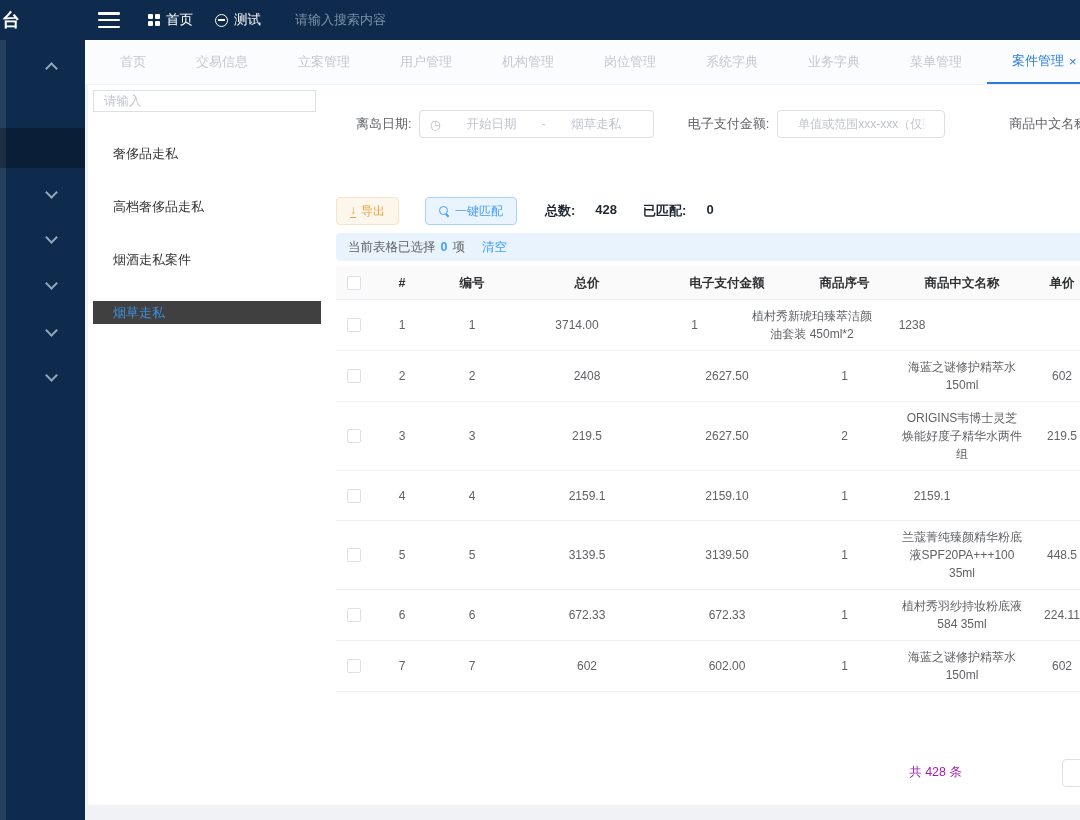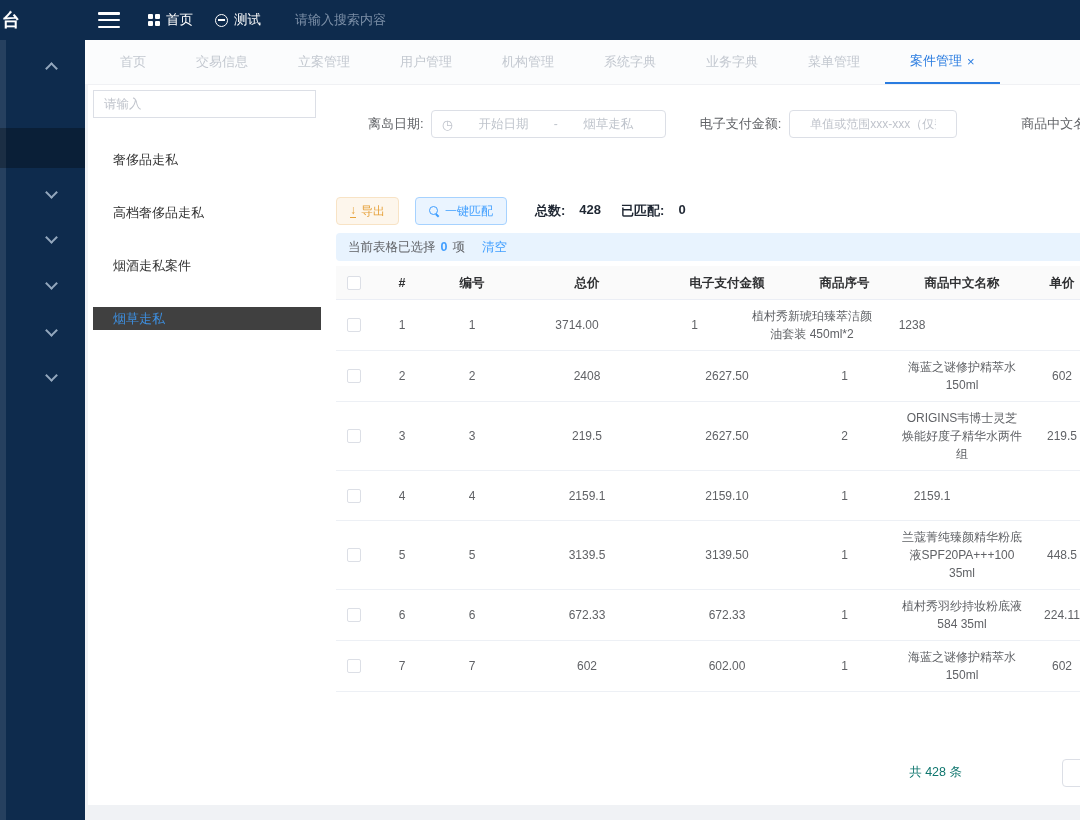--- a/index.html
+++ b/index.html
@@ -33,21 +33,21 @@
   .tabbar { position:absolute; left:0; top:0; width:100%; height:45px; background:#fbfcfd; border-bottom:1px solid #f0f1f4; display:flex; align-items:stretch; padding-left:10px; }
   .tab { display:flex; align-items:center; gap:5px; padding:0 25px; font-size:13px; color:#c3c8d0; cursor:pointer; white-space:nowrap; }
   .tab.active { color:#2a7ce0; border-bottom:2px solid #2a7ce0; }
   .tab .tab-close { display:none; font-size:13px; line-height:1; color:#2a7ce0; }
   .tab.active .tab-close { display:inline; }
 
   .panel { position:absolute; left:3px; top:45px; right:0; height:720px; background:#fff; overflow:hidden; }
 
   
   .tree { position:absolute; left:5px; top:5px; width:228px; }
-  .tree-search { width:223px; height:28px; border:1px solid #dcdfe6; border-radius:0; font-size:12.5px; padding:0 10px; color:#be185d; outline:none; font-family:inherit; }
+  .tree-search { width:223px; height:22px; border:1px solid #dcdfe6; border-radius:0; font-size:12.5px; padding:0 10px; color:#be185d; outline:none; font-family:inherit; }
   .tree-search::placeholder { color:#c0c4cc; }
   .tree-items { margin-top:12px; }
   .tree-item { height:23px; line-height:23px; padding-left:20px; font-size:13px; color:#333; cursor:pointer; white-space:nowrap;margin-top:30px; }
   .tree-item.selected { background:#404040; color:#3d8fe0; }
 
   
   .mainc { position:absolute; left:248px; top:0; right:0; bottom:0; }
 
   .filters { position:absolute; left:0; top:25px; height:28px; display:flex; align-items:center; white-space:nowrap; }
   .f-label { font-size:13px; color:#606266; }
@@ -56,47 +56,47 @@
   .date-range .ph { flex:1; text-align:center; font-size:12.5px; color:#bfc4cc; }
   .date-range .sep { color:#bfc4cc; font-size:12px; padding:0 4px; }
   .amount-input { margin-left:8px; width:168px; height:28px; border:1px solid #dcdfe6; border-radius:4px; font-size:12px; padding:0 20px; color:#606266; outline:none; font-family:inherit; }
   .amount-input::placeholder { color:#c0c4cc; }
   .lbl-amount { margin-left:34px; }
   .lbl-name { margin-left:64px; }
 
   .toolbar { position:absolute; left:0; top:112px; height:28px; display:flex; align-items:center; }
   .btn { height:28px; border-radius:4px; font-size:12px; display:inline-flex; align-items:center; gap:5px; padding:0 13px; cursor:pointer; border:1px solid transparent; font-family:inherit; }
   .btn-export { background:#fdf6ec; border-color:#f8e3c5; color:#e6a23c; }
-  .btn-match { background:#eaf4ff; border-color:#a6d2ff; color:#3f9eff; margin-left:16px; }
+  .btn-match { background:#eaf4ff; border-color:#a6d2ff; color:#3f9eff; margin-left:26px; }
   .dl-ico { font-size:12px; line-height:1; border-bottom:1.5px solid currentColor; padding-bottom:1px; }
   .mag-ico { width:11px; height:11px; position:relative; display:inline-block; }
   .mag-ico::before { content:""; position:absolute; left:0; top:0; width:7px; height:7px; border:1.5px solid currentColor; border-radius:50%; }
   .mag-ico::after { content:""; position:absolute; left:7px; top:7px; width:4px; height:1.5px; background:currentColor; transform:rotate(45deg); transform-origin:left center; }
-  .stats { margin-left:28px; font-size:13px; font-weight:bold; color:#1f2733; display:flex; gap:14px; }
+  .stats { margin-left:28px; font-size:13px; font-weight:bold; color:#1f2733; display:flex; gap:20px; }
 
   .selbar { position:absolute; left:0; top:148px; right:-20px; height:28px; background:#e8f3fe; border-radius:4px; display:flex; align-items:center; padding-left:12px; font-size:12.5px; color:#606266; gap:5px; }
   .selbar .count { color:#409eff; font-weight:bold; }
   .selbar .clear { color:#409eff; margin-left:12px; cursor:pointer; }
 
   
   .table-viewport { position:absolute; left:0; top:181px; width:790px; height:434px; overflow:hidden; }
   .thead { display:flex; height:34px; align-items:center; background:#fafafa; border-bottom:1px solid #ebeef5; font-size:12.5px; font-weight:bold; color:#303133; }
   .trow { display:flex; align-items:center; border-bottom:1px solid #edf0f5; font-size:12px; color:#606266; min-height:50px; }
   .cell { text-align:center; padding:7px 4px; line-height:18px; }
   .col-check { width:36px; display:flex; justify-content:center; }
   .col-idx  { width:60px; }
   .col-code { width:80px; }
   .col-total{ width:150px; }
   .col-epay { width:130px; }
   .col-seq  { width:105px; }
   .col-name { width:130px; }
   .col-unit { width:70px; }
   .checkbox { width:14px; height:14px; border:1px solid #dcdfe6; border-radius:2px; background:#fff; display:inline-block; cursor:pointer; }
 
-  .tfoot { position:absolute; top:672px; right:0; left:0; height:30px; font-size:12.5px; color:#0f766e; }
+  .tfoot { position:absolute; top:672px; right:0; left:0; height:30px; font-size:12.5px; color:#a21caf; }
   .tfoot .total-text { position:absolute; right:118px; top:7px; }
   .pager-box { position:absolute; right:-12px; top:2px; width:30px; height:28px; border:1px solid #dcdfe6; border-radius:4px; background:#fff; cursor:pointer; }
 </style>
 </head>
 <body>
 
 <div class="topbar">
   <span class="logo">台</span>
   <span class="hamburger">
       <i></i>
@@ -153,20 +153,24 @@
   <div class="tab">
     <span class="tab-label">用户管理</span>
 
   </div>
 
   <div class="tab">
     <span class="tab-label">机构管理</span>
 
   </div>
 
+  <div class="tab">
+    <span class="tab-label">岗位管理</span>
+
+  </div>
 
   <div class="tab">
     <span class="tab-label">系统字典</span>
 
   </div>
 
   <div class="tab">
     <span class="tab-label">业务字典</span>
 
   </div>
@@ -193,21 +197,21 @@
 
   <div class="tree-item">烟酒走私案件</div>
 
   <div class="tree-item selected">烟草走私</div>
 </div>
     </div>
 
     <div class="mainc">
 
       <div class="filters">
-        <span class="f-label" style="margin-left:32px">离岛日期:</span>
+        <span class="f-label" style="margin-left:20px">离岛日期:</span>
         <div class="date-range">
           <span class="clock-ico">◷</span>
           <span class="ph">开始日期</span>
           <span class="sep">-</span>
           <span class="ph">烟草走私</span>
         </div>
         <span class="f-label lbl-amount">电子支付金额:</span>
         <input class="amount-input" placeholder="单值或范围xxx-xxx（仅整数" style="">
         <span class="f-label lbl-name">商品中文名称:</span>
 

